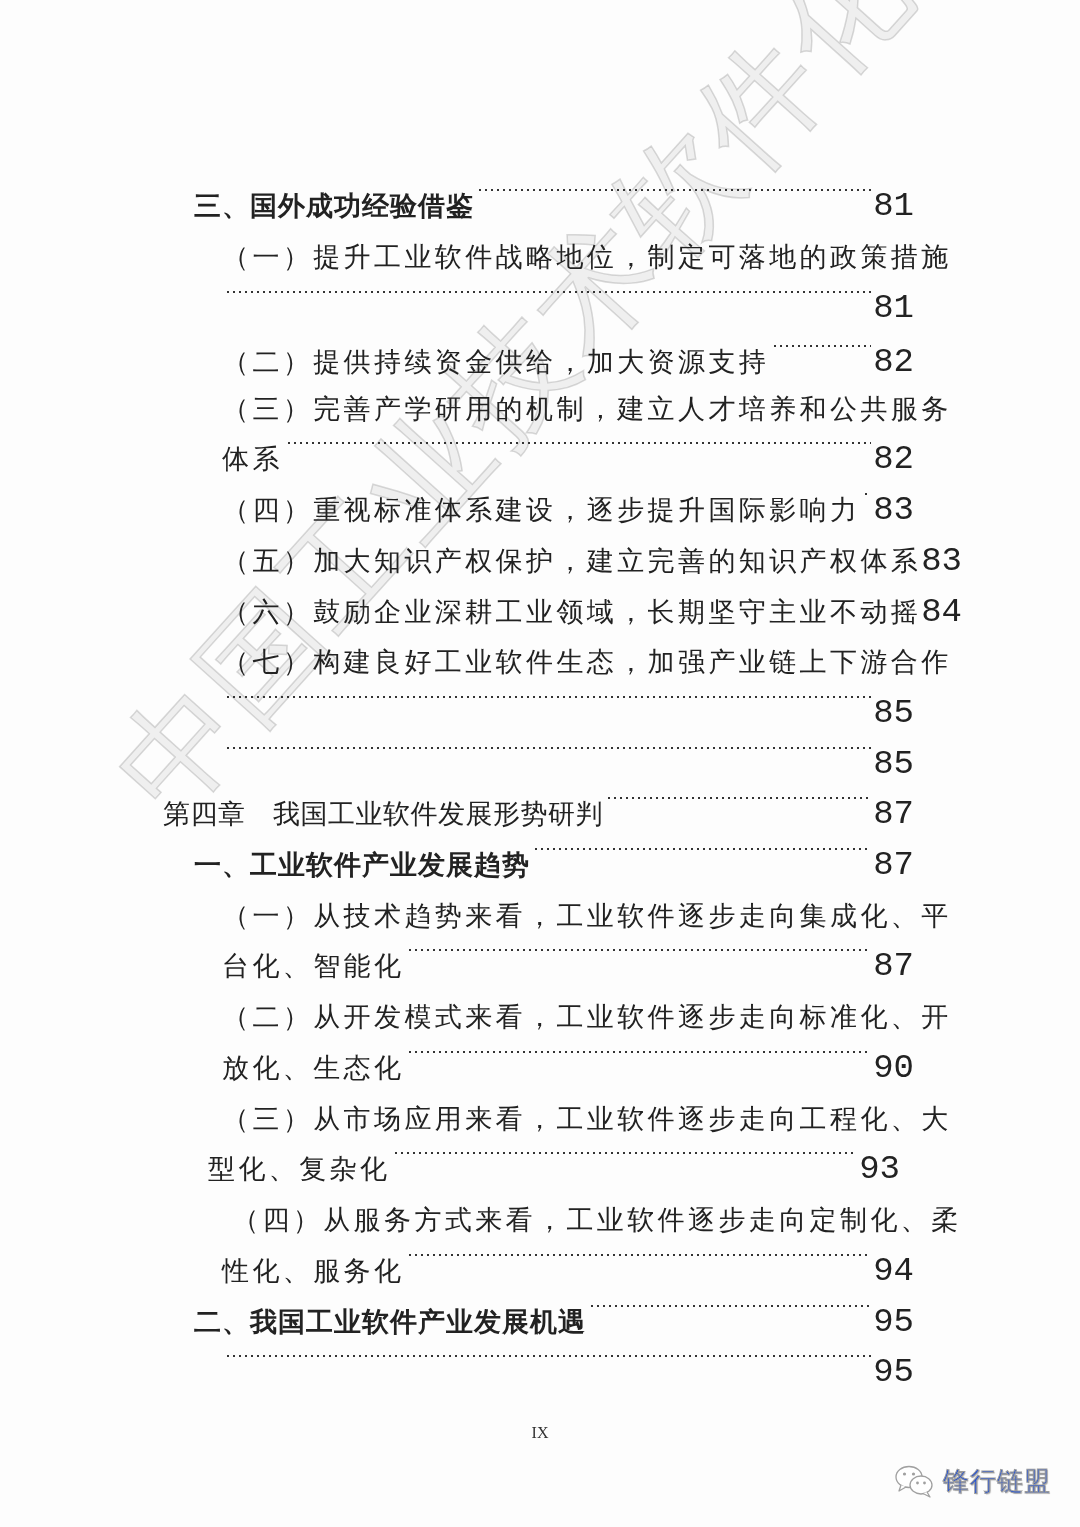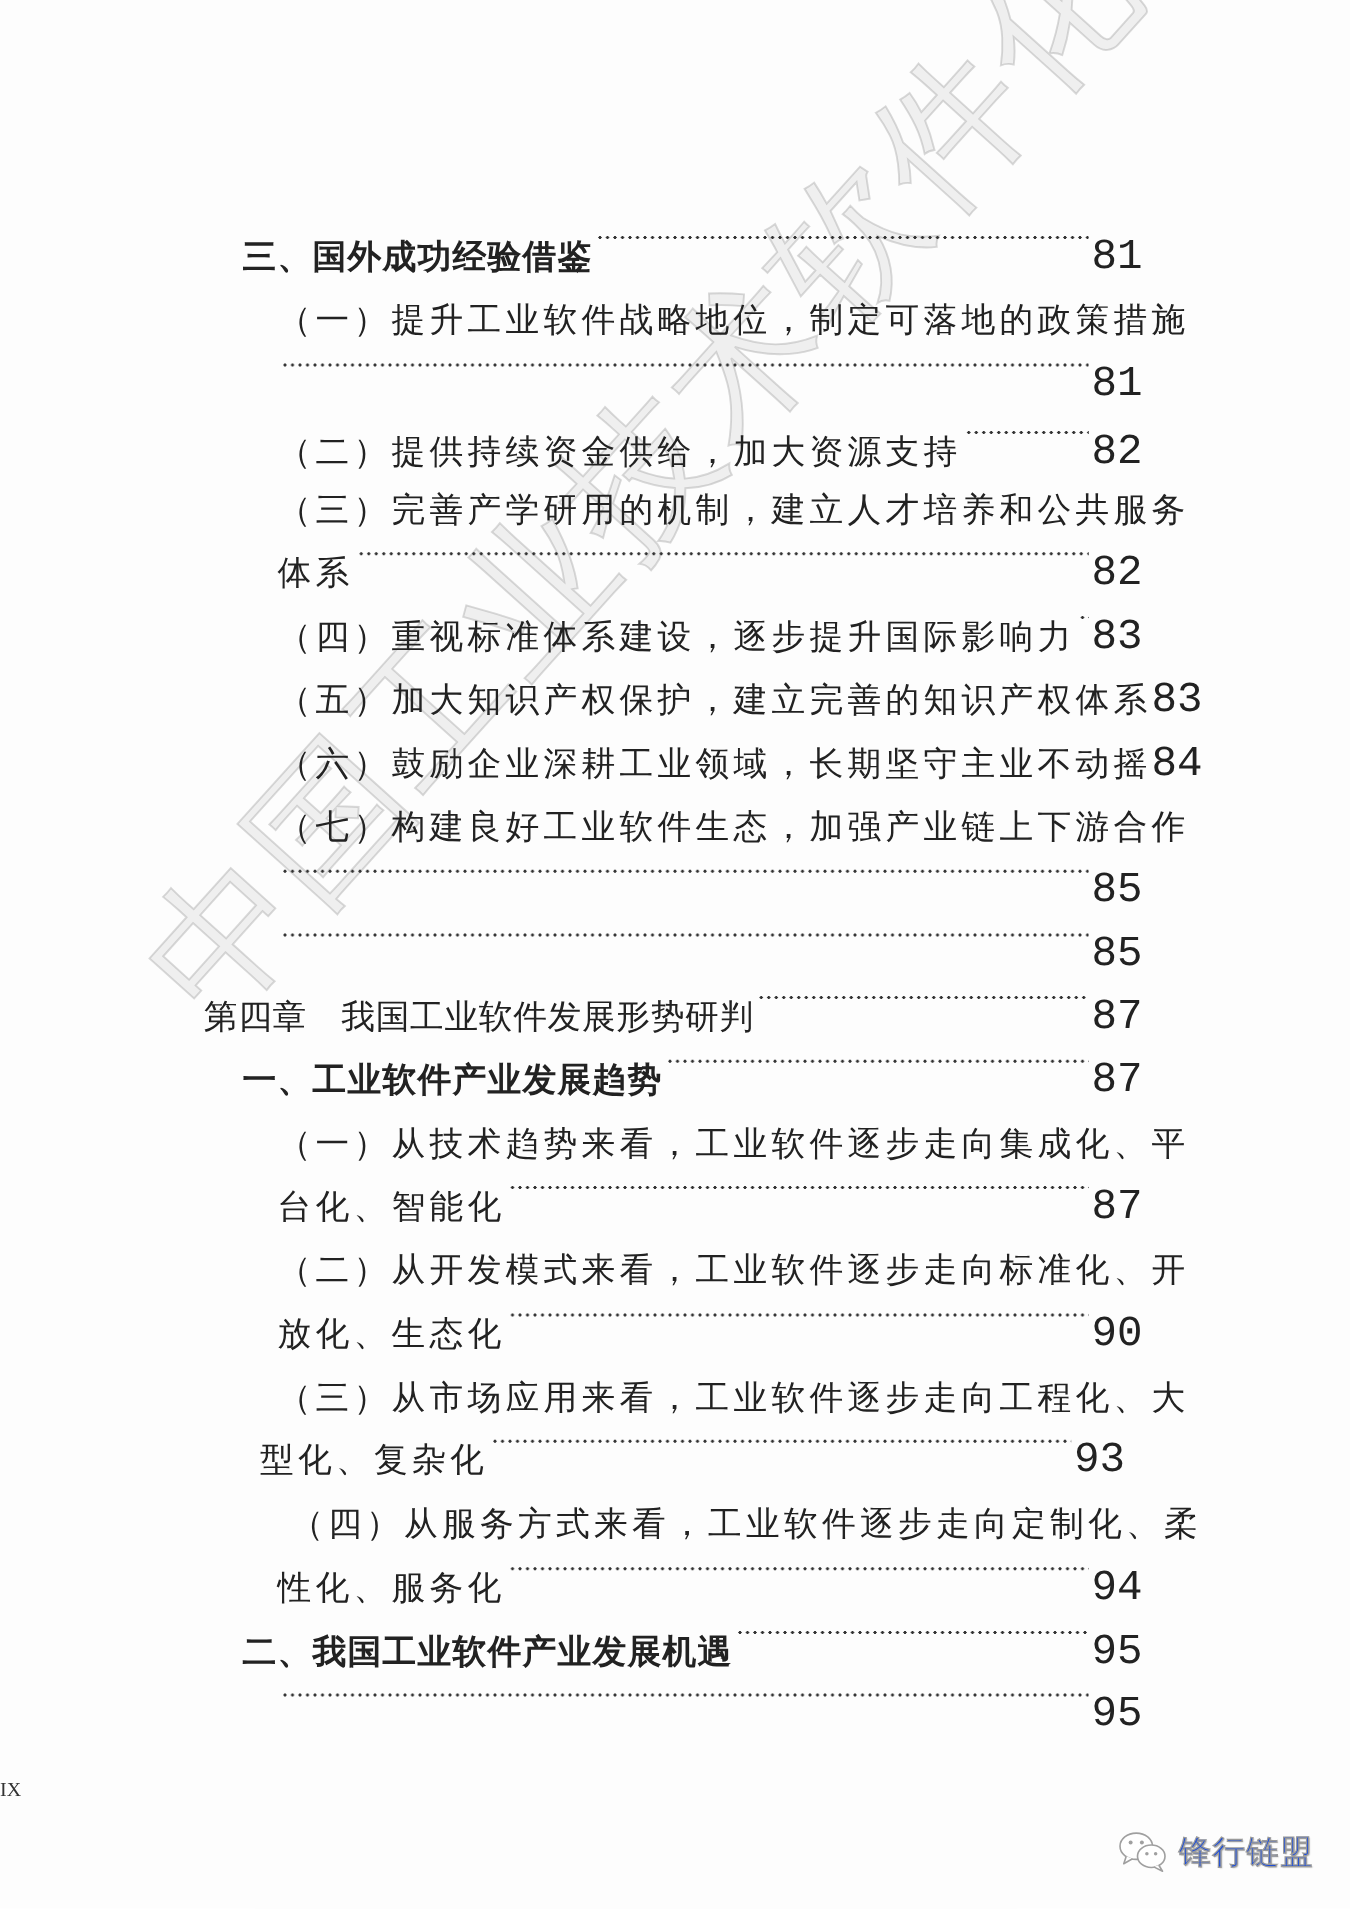--- a/index.html
+++ b/index.html
@@ -78,21 +78,21 @@
     .line .page-num {
       flex: 0 0 auto;
       font-family: Liberation Mono, monospace;
       font-size: 34px;
       letter-spacing: 0;
     }
     .folio {
       position: absolute;
       left: 0; width: 1080px;
       top: 1424px;
-      text-align: left;
+      text-align: center;
       font-family: "Liberation Serif", "DejaVu Serif", serif;
       font-size: 16px;
       color: #333;
       z-index: 1;
     }
     .brand {
       position: absolute;
       left: 893px;
       top: 1461px;
       height: 40px;

